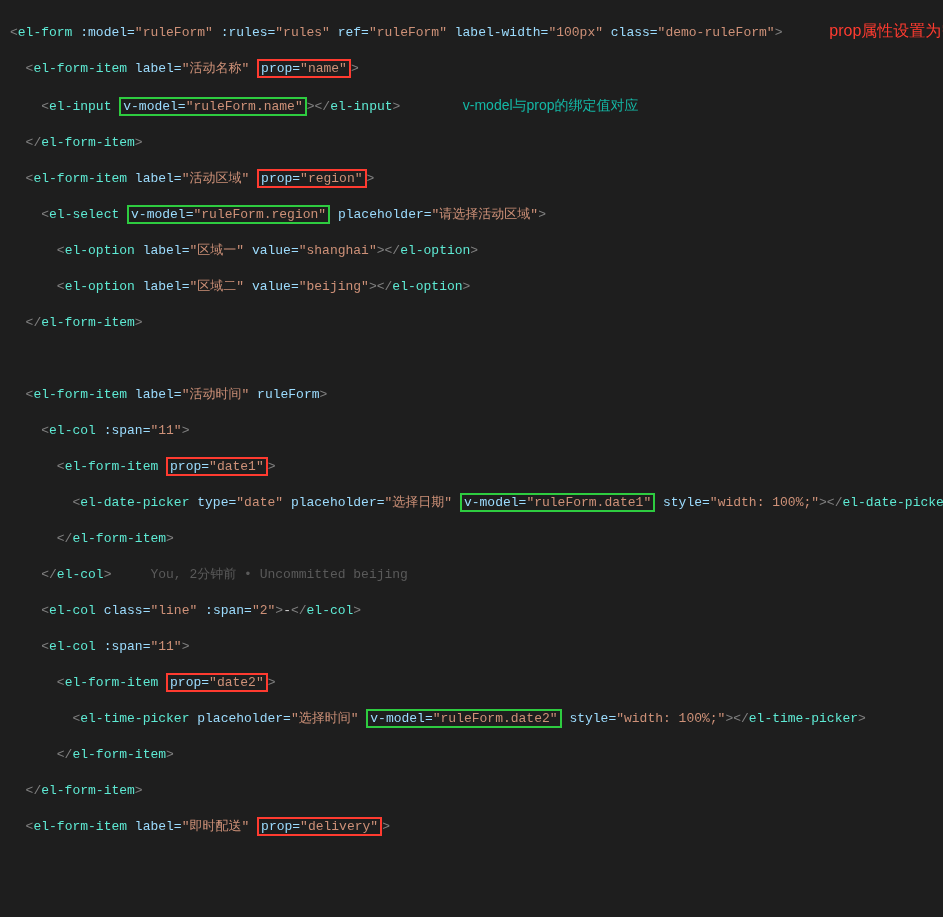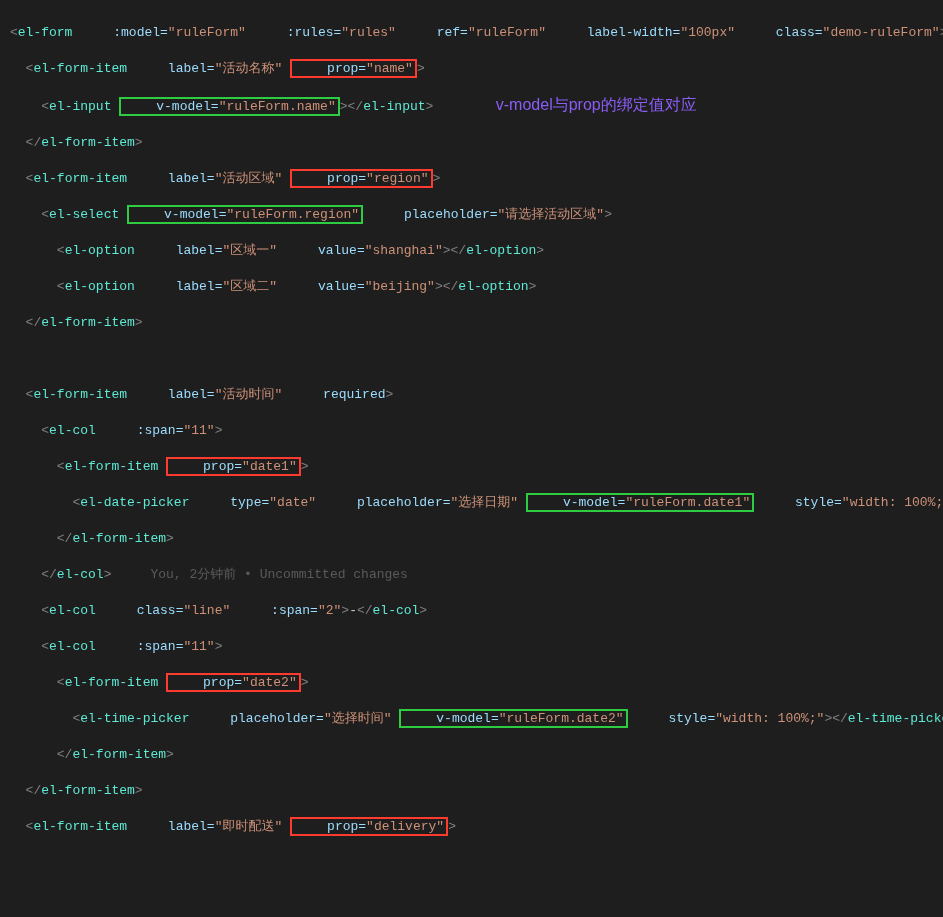--- a/index.html
+++ b/index.html
@@ -14,49 +14,49 @@
     width: 943px;
   }
   .editor {
     padding: 4px 0 4px 10px;
     white-space: pre;
     position: relative;
   }
   .line { display: block; min-height: 18px; }
   .t  { color: #5eead4; }     
   .b  { color: #808080; }     
-  .a  { color: #9cdcfe; margin-left: 33px; }     
+  .a  { color: #9cdcfe; }     
   .s  { color: #ce9178; }     
   .tx { color: #d4d4d4; }
   .blame { color: #5a5a5a; }
   .box-red    { border: 2px solid #ff3b30; padding: 0 2px; }
   .box-green  { border: 2px solid #2ecc40; padding: 0 2px; }
   .ann-red   { color: #ff3b30; font-family: "Microsoft YaHei","PingFang SC",sans-serif; font-size: 16px; }
-  .ann-green { color: #8b5cf6; font-family: "Microsoft YaHei","PingFang SC",sans-serif; font-size: 16px; }
+  .ann-green { color: #14b8a6; font-family: "Microsoft YaHei","PingFang SC",sans-serif; font-size: 14px; }
 </style>
 </head>
 <body>
 
 <div class="editor">
 <span class="line"><span class="b">&lt;</span><span class="t">el-form</span> <span class="a">:model=</span><span class="s">"ruleForm"</span> <span class="a">:rules=</span><span class="s">"rules"</span> <span class="a">ref=</span><span class="s">"ruleForm"</span> <span class="a">label-width=</span><span class="s">"100px"</span> <span class="a">class=</span><span class="s">"demo-ruleForm"</span><span class="b">&gt;</span>      <span class="ann-red">prop属性设置为需检验的字段名</span></span>
 <span class="line">  <span class="b">&lt;</span><span class="t">el-form-item</span> <span class="a">label=</span><span class="s">"活动名称"</span> <span class="box-red"><span class="a">prop=</span><span class="s">"name"</span></span><span class="b">&gt;</span></span>
 <span class="line">    <span class="b">&lt;</span><span class="t">el-input</span> <span class="box-green"><span class="a">v-model=</span><span class="s">"ruleForm.name"</span></span><span class="b">&gt;&lt;/</span><span class="t">el-input</span><span class="b">&gt;</span>        <span class="ann-green">v-model与prop的绑定值对应</span></span>
 <span class="line">  <span class="b">&lt;/</span><span class="t">el-form-item</span><span class="b">&gt;</span></span>
 <span class="line">  <span class="b">&lt;</span><span class="t">el-form-item</span> <span class="a">label=</span><span class="s">"活动区域"</span> <span class="box-red"><span class="a">prop=</span><span class="s">"region"</span></span><span class="b">&gt;</span></span>
 <span class="line">    <span class="b">&lt;</span><span class="t">el-select</span> <span class="box-green"><span class="a">v-model=</span><span class="s">"ruleForm.region"</span></span> <span class="a">placeholder=</span><span class="s">"请选择活动区域"</span><span class="b">&gt;</span></span>
 <span class="line">      <span class="b">&lt;</span><span class="t">el-option</span> <span class="a">label=</span><span class="s">"区域一"</span> <span class="a">value=</span><span class="s">"shanghai"</span><span class="b">&gt;&lt;/</span><span class="t">el-option</span><span class="b">&gt;</span></span>
 <span class="line">      <span class="b">&lt;</span><span class="t">el-option</span> <span class="a">label=</span><span class="s">"区域二"</span> <span class="a">value=</span><span class="s">"beijing"</span><span class="b">&gt;&lt;/</span><span class="t">el-option</span><span class="b">&gt;</span></span>
 <span class="line">  <span class="b">&lt;/</span><span class="t">el-form-item</span><span class="b">&gt;</span></span>
 <span class="line"> </span>
-<span class="line">  <span class="b">&lt;</span><span class="t">el-form-item</span> <span class="a">label=</span><span class="s">"活动时间"</span> <span class="a">required</span><span class="b">&gt;</span></span>
+<span class="line">  <span class="b">&lt;</span><span class="t">el-form-item</span> <span class="a">label=</span><span class="s">"活动时间"</span> <span class="a">ruleForm</span><span class="b">&gt;</span></span>
 <span class="line">    <span class="b">&lt;</span><span class="t">el-col</span> <span class="a">:span=</span><span class="s">"11"</span><span class="b">&gt;</span></span>
 <span class="line">      <span class="b">&lt;</span><span class="t">el-form-item</span> <span class="box-red"><span class="a">prop=</span><span class="s">"date1"</span></span><span class="b">&gt;</span></span>
 <span class="line">        <span class="b">&lt;</span><span class="t">el-date-picker</span> <span class="a">type=</span><span class="s">"date"</span> <span class="a">placeholder=</span><span class="s">"选择日期"</span> <span class="box-green"><span class="a">v-model=</span><span class="s">"ruleForm.date1"</span></span> <span class="a">style=</span><span class="s">"width: 100%;"</span><span class="b">&gt;&lt;/</span><span class="t">el-date-picker</span></span>
 <span class="line">      <span class="b">&lt;/</span><span class="t">el-form-item</span><span class="b">&gt;</span></span>
-<span class="line">    <span class="b">&lt;/</span><span class="t">el-col</span><span class="b">&gt;</span>     <span class="blame">You, 2分钟前 • Uncommitted changes</span></span>
+<span class="line">    <span class="b">&lt;/</span><span class="t">el-col</span><span class="b">&gt;</span>     <span class="blame">You, 2分钟前 • Uncommitted beijing</span></span>
 <span class="line">    <span class="b">&lt;</span><span class="t">el-col</span> <span class="a">class=</span><span class="s">"line"</span> <span class="a">:span=</span><span class="s">"2"</span><span class="b">&gt;</span><span class="tx">-</span><span class="b">&lt;/</span><span class="t">el-col</span><span class="b">&gt;</span></span>
 <span class="line">    <span class="b">&lt;</span><span class="t">el-col</span> <span class="a">:span=</span><span class="s">"11"</span><span class="b">&gt;</span></span>
 <span class="line">      <span class="b">&lt;</span><span class="t">el-form-item</span> <span class="box-red"><span class="a">prop=</span><span class="s">"date2"</span></span><span class="b">&gt;</span></span>
 <span class="line">        <span class="b">&lt;</span><span class="t">el-time-picker</span> <span class="a">placeholder=</span><span class="s">"选择时间"</span> <span class="box-green"><span class="a">v-model=</span><span class="s">"ruleForm.date2"</span></span> <span class="a">style=</span><span class="s">"width: 100%;"</span><span class="b">&gt;&lt;/</span><span class="t">el-time-picker</span><span class="b">&gt;</span></span>
 <span class="line">      <span class="b">&lt;/</span><span class="t">el-form-item</span><span class="b">&gt;</span></span>
 <span class="line">  <span class="b">&lt;/</span><span class="t">el-form-item</span><span class="b">&gt;</span></span>
 <span class="line">  <span class="b">&lt;</span><span class="t">el-form-item</span> <span class="a">label=</span><span class="s">"即时配送"</span> <span class="box-red"><span class="a">prop=</span><span class="s">"delivery"</span></span><span class="b">&gt;</span></span>
 
 
 

